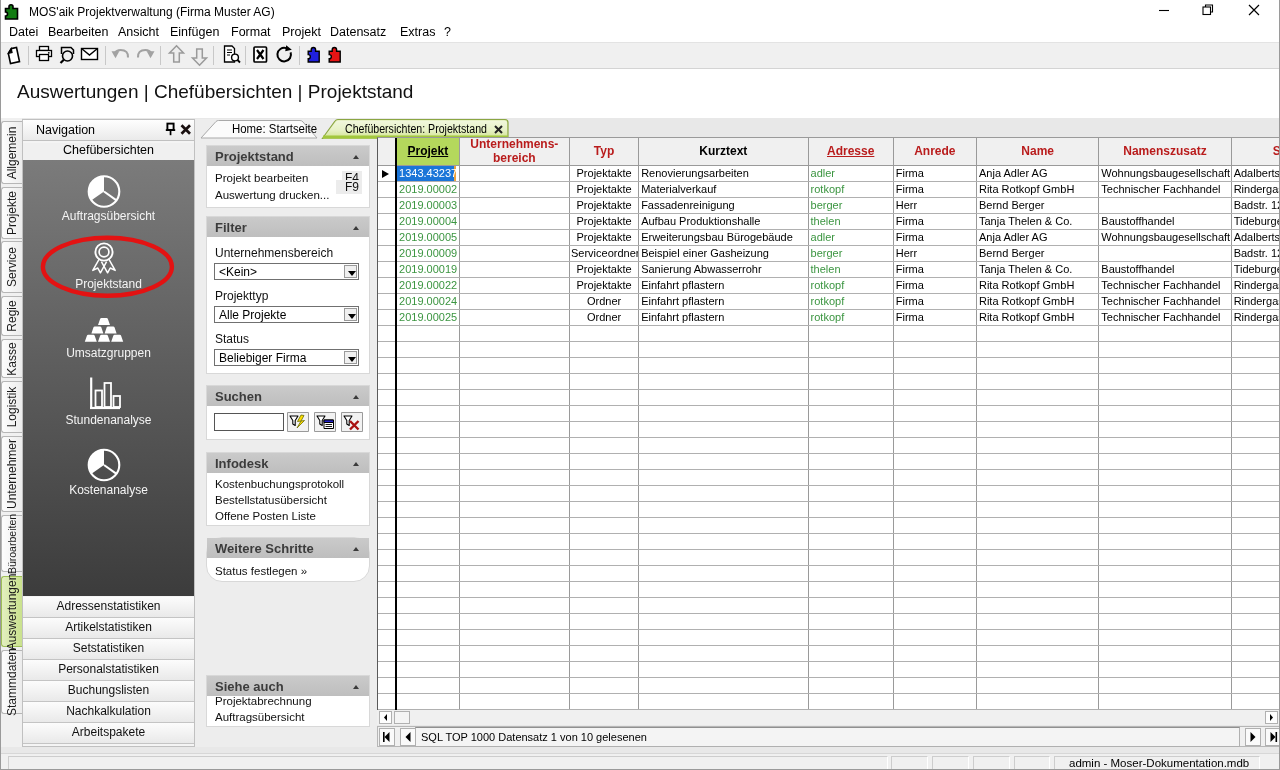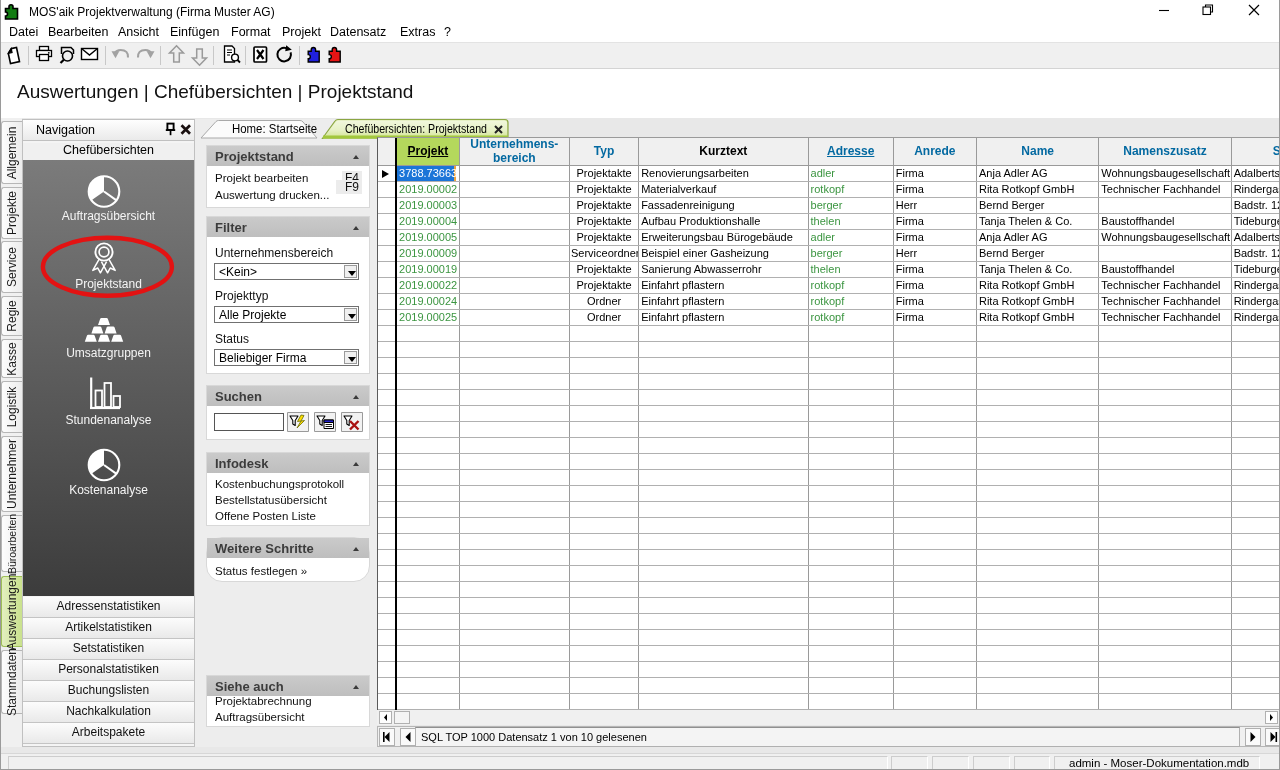--- a/index.html
+++ b/index.html
@@ -46,21 +46,21 @@
 .mlabel { position:absolute; left:8px; font-size:12px; color:#111; }
 .combo { position:absolute; left:7px; width:145px; height:17px; background:#fff; border:1px solid #707070; font-size:12px; color:#000; }
 .combo span { position:absolute; left:4px; top:1px; }
 .combo .arr { position:absolute; right:1px; top:1px; width:13px; height:13px; background:#f0f0f0; border:1px solid #9a9a9a; } .combo .arr:after { content:""; position:absolute; left:2.5px; top:4.5px; width:0; height:0; border-left:4px solid transparent; border-right:4px solid transparent; border-top:5px solid #000; }
 
 
 #tablearea { left:377px; top:137px; width:903px; height:573px; background:#ffffff; border-left:1px solid #5a5a5a; border-top:1px solid #9a9a9a; overflow:hidden; }
 table { border-collapse:collapse; table-layout:fixed; width:974px; }
 #grid { position:absolute; left:0; top:0; }
 #grid td { border-right:1px solid #9a9a9a; border-bottom:1px solid #b0b0b0; font-size:11px; color:#000; padding:0 2px; white-space:nowrap; overflow:hidden; height:15px; line-height:15px; }
-#grid tr.hdr td { background:#f0f0f0; color:#0369a1; font-weight:bold; text-align:center; font-size:12px; line-height:13.5px; border-bottom:1px solid #9a9a9a; }
+#grid tr.hdr td { background:#f0f0f0; color:#b91c1c; font-weight:bold; text-align:center; font-size:12px; line-height:13.5px; border-bottom:1px solid #9a9a9a; }
 #grid td.marker { border-right:2px solid #000; background:#fff; }
 .green, #grid td.green { color:#3b9540; } #grid td:nth-child(4) { padding:0 1px; }
 .selcell { display:inline-block; background:#1b75d8; color:#fff; padding:0 2px; margin:0 -2px; width:59px; height:15px; border-right:2px solid #eda33b; }
 .tri { display:inline-block; width:0; height:0; border-left:7px solid #000; border-top:4.5px solid transparent; border-bottom:4.5px solid transparent; margin-left:2px; vertical-align:-1px; }
 
 
 #hscroll { left:377px; top:710px; width:903px; height:15px; background:#f0f0f0; }
 #recbar { left:377px; top:726px; width:903px; height:21px; background:#f0f0f0; border:1px solid #b6b6b6; }
 
 
@@ -363,21 +363,21 @@
   <td>Typ</td>
   <td style="color:#000;">Kurztext</td>
   <td style="text-decoration:underline;">Adresse</td>
   <td>Anrede</td>
   <td>Name</td>
   <td>Namenszusatz</td>
   <td>Straße</td>
 </tr>
 <tr>
           <td class="marker"><span class="tri"></span></td>
-          <td><span class="selcell">3788.73663</span></td>
+          <td><span class="selcell">1343.43237</span></td>
           <td></td>
           <td style="text-align:center;">Projektakte</td>
           <td>Renovierungsarbeiten</td>
           <td class="green">adler</td>
           <td>Firma</td>
           <td>Anja Adler AG</td>
           <td>Wohnungsbaugesellschaft mbH</td>
           <td>Adalbertsteinweg</td>
         </tr>
 <tr>

